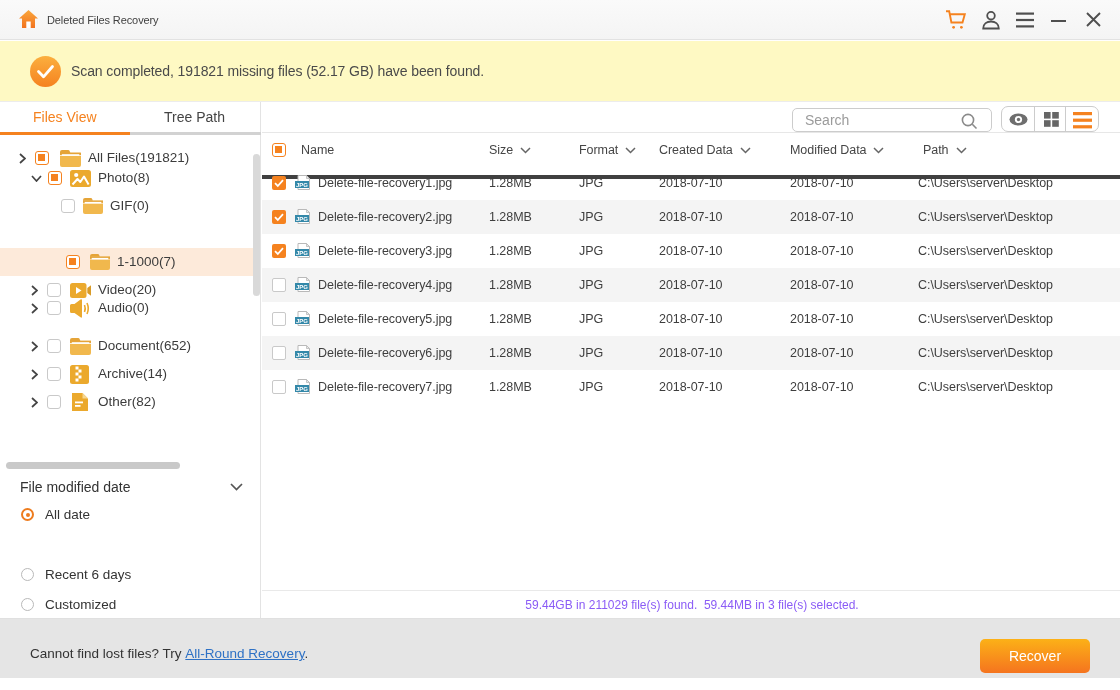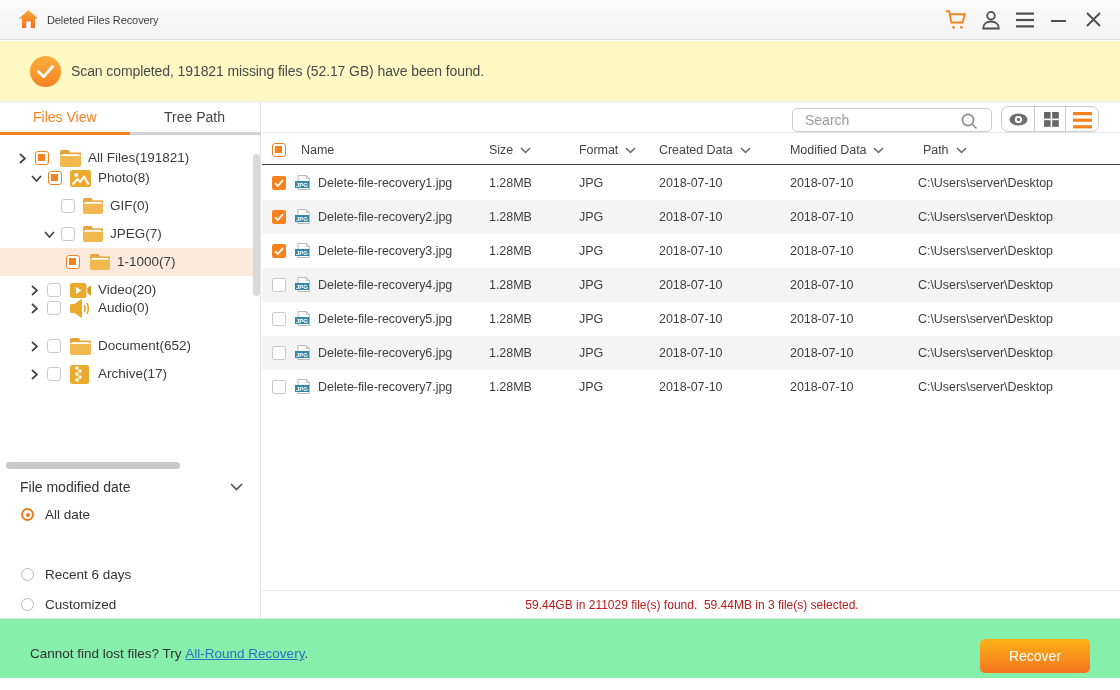--- a/index.html
+++ b/index.html
@@ -47,35 +47,35 @@
 .radio-row .rl { position:absolute; left:45px; line-height:30px; font-size:13.5px; color:#333; }
 
 
 #main { position:absolute; left:262px; top:102px; width:858px; height:516px; background:#fff; }
 #searchbox { position:absolute; left:530px; top:6px; width:200px; height:24px; border:1px solid #ccc; border-radius:5px; }
 #searchbox span { position:absolute; left:12px; line-height:23px; font-size:14px; color:#9b9b9b; }
 #viewbtns { position:absolute; left:739px; top:4px; width:98px; height:26px; border:1px solid #ccc; border-radius:7px; }
 .vseg { position:absolute; top:0; width:32px; height:25px; }
 #vs2 { left:32px; border-left:1px solid #ccc; border-right:1px solid #ccc; }
 
-#thead { position:absolute; left:0; top:30px; width:858px; height:33px; border-top:1px solid #e7e7e7; border-bottom:1px solid #404040; }
+#thead { position:absolute; left:0; top:30px; width:858px; height:47px; border-top:1px solid #e7e7e7; border-bottom:4px solid #404040; }
 #thead .hl { position:absolute; top:0; line-height:34px; font-size:12.5px; letter-spacing:-0.05px; color:#454545; }
 .sorty { display:inline-block; margin-left:7px; }
 .row { position:absolute; left:0; width:858px; height:34px; }
 .row.alt { background:#f4f4f4; }
 .row .cell { position:absolute; top:0; line-height:34px; font-size:12.5px; letter-spacing:-0.05px; color:#3e3e3e; }
 .cb2 { position:absolute; left:10px; top:10px; width:14px; height:14px; background:#fff; border:1px solid #c9c9c9; border-radius:2px; }
 .cb2.chk { background:#f5821f; border:none; }
 .fico { position:absolute; left:32px; top:9px; }
 
 #statline { position:absolute; left:0; top:488px; width:858px; border-top:1px solid #e9e9e9; }
-#stattext { position:absolute; left:0; top:489px; width:852px; text-align:center; font-size:12px; color:#b91c1c; line-height:28px;padding-left:8px; }
-
-
-#footer { position:absolute; left:0; top:618px; width:1120px; height:60px; background:#86efac; border-top:1px solid #e0e0e0;text-decoration:underline; }
+#stattext { position:absolute; left:0; top:489px; width:852px; text-align:center; font-size:12px; color:#8b5cf6; line-height:28px;padding-left:8px; }
+
+
+#footer { position:absolute; left:0; top:618px; width:1120px; height:60px; background:#e5e5e5; border-top:1px solid #e0e0e0;text-decoration:underline; }
 #foot-text { position:absolute; left:30px; top:0; line-height:70px; font-size:13.5px; color:#333; }
 #foot-text .lnk { color:#2e71c5; text-decoration:underline; }
 #recover { position:absolute; left:980px; top:20px; width:110px; height:34px; border-radius:5px;
   background:linear-gradient(#fcb117,#f5741f); color:#fff; font-size:14px; text-align:center; line-height:34px; }
 </style>
 </head>
 <body>
 
 <div id="titlebar">
   <svg class="abs" style="left:18px;top:9px" width="21" height="21" viewBox="0 0 21 21">
@@ -172,33 +172,20 @@
   <div class="trow" style="top:90px">
     <span class="cb" style="left:61px"></span>
     <svg class="abs" style="left:83px;top:6px" width="20" height="16" viewBox="0 0 20 16">
         <path d="M0 2 Q0 0 2 0 L7.6 0 Q9 0 9.3 1.3 L9.8 2.8 L0 2.8 Z" fill="#e5a438"></path>
         <rect x="0" y="2.4" width="20" height="2.5" fill="#e5a438"></rect>
         <path d="M0 5.4 L20 5.4 L20 14 Q20 16 18 16 L2 16 Q0 16 0 14 Z" fill="#f1b84d"></path>
         <rect x="1.7" y="3.9" width="16.6" height="1.5" fill="#fff"></rect>
       </svg>
     <span class="txt" style="left:110px">GIF(0)</span>
   </div>
-  <div class="trow" style="top:118px">
-    <svg class="arrow" style="left:44px;top:11px" width="11" height="7" viewBox="0 0 11 7">
-        <path d="M1 1 L5.5 6 L10 1" stroke="#444" stroke-width="1.7" fill="none"></path>
-      </svg>
-    <span class="cb" style="left:61px"></span>
-    <svg class="abs" style="left:83px;top:6px" width="20" height="16" viewBox="0 0 20 16">
-        <path d="M0 2 Q0 0 2 0 L7.6 0 Q9 0 9.3 1.3 L9.8 2.8 L0 2.8 Z" fill="#e5a438"></path>
-        <rect x="0" y="2.4" width="20" height="2.5" fill="#e5a438"></rect>
-        <path d="M0 5.4 L20 5.4 L20 14 Q20 16 18 16 L2 16 Q0 16 0 14 Z" fill="#f1b84d"></path>
-        <rect x="1.7" y="3.9" width="16.6" height="1.5" fill="#fff"></rect>
-      </svg>
-    <span class="txt" style="left:110px">JPEG(7)</span>
-  </div>
   <div class="trow hilite" style="top:146px">
     <span class="cb part" style="left:66px"></span>
     <svg class="abs" style="left:90px;top:6px" width="20" height="16" viewBox="0 0 20 16">
         <path d="M0 2 Q0 0 2 0 L7.6 0 Q9 0 9.3 1.3 L9.8 2.8 L0 2.8 Z" fill="#e5a438"></path>
         <rect x="0" y="2.4" width="20" height="2.5" fill="#e5a438"></rect>
         <path d="M0 5.4 L20 5.4 L20 14 Q20 16 18 16 L2 16 Q0 16 0 14 Z" fill="#f1b84d"></path>
         <rect x="1.7" y="3.9" width="16.6" height="1.5" fill="#fff"></rect>
       </svg>
     <span class="txt" style="left:117px">1-1000(7)</span>
   </div>
@@ -247,21 +234,34 @@
     <svg class="abs" style="left:70px;top:5px" width="19" height="19" viewBox="0 0 19 19">
         <rect x="0" y="0" width="19" height="19" rx="2.5" fill="#eba92d"></rect>
         <g fill="#fff">
           <rect x="5.5" y="1.5" width="3" height="3"></rect>
           <rect x="8.5" y="4.5" width="3" height="3"></rect>
           <rect x="5.5" y="7.5" width="3" height="3"></rect>
           <rect x="8.5" y="10.5" width="3" height="3"></rect>
           <rect x="5.5" y="13.5" width="3" height="3"></rect>
         </g>
       </svg>
-    <span class="txt" style="left:98px">Archive(17)</span>
+    <span class="txt" style="left:98px">Archive(14)</span>
+  </div>
+  <div class="trow" style="top:286px">
+    <svg class="arrow" style="left:31px" width="7" height="11" viewBox="0 0 7 11">
+        <path d="M1 1 L6 5.5 L1 10" stroke="#444" stroke-width="1.7" fill="none"></path>
+      </svg>
+    <span class="cb" style="left:47px"></span>
+    <svg class="abs" style="left:72px;top:5px" width="16" height="18" viewBox="0 0 16 18">
+        <path d="M0 0 L10.5 0 L16 5.5 L16 18 L0 18 Z" fill="#eba92d"></path>
+        <path d="M10.5 0 L16 5.5 L10.5 5.5 Z" fill="#f6d690"></path>
+        <rect x="3" y="8.5" width="8" height="1.8" fill="#fff"></rect>
+        <rect x="3" y="12" width="5.5" height="1.8" fill="#fff"></rect>
+      </svg>
+    <span class="txt" style="left:98px">Other(82)</span>
   </div>
 
   <div id="vscroll"></div>
   <div id="hscroll"></div>
 
   <div id="fmd-label">File modified date</div>
   <svg class="abs" style="left:230px;top:381px" width="13" height="8" viewBox="0 0 13 8">
       <path d="M1 1 L6.5 6.5 L12 1" stroke="#555" stroke-width="1.7" fill="none"></path>
     </svg>
 

